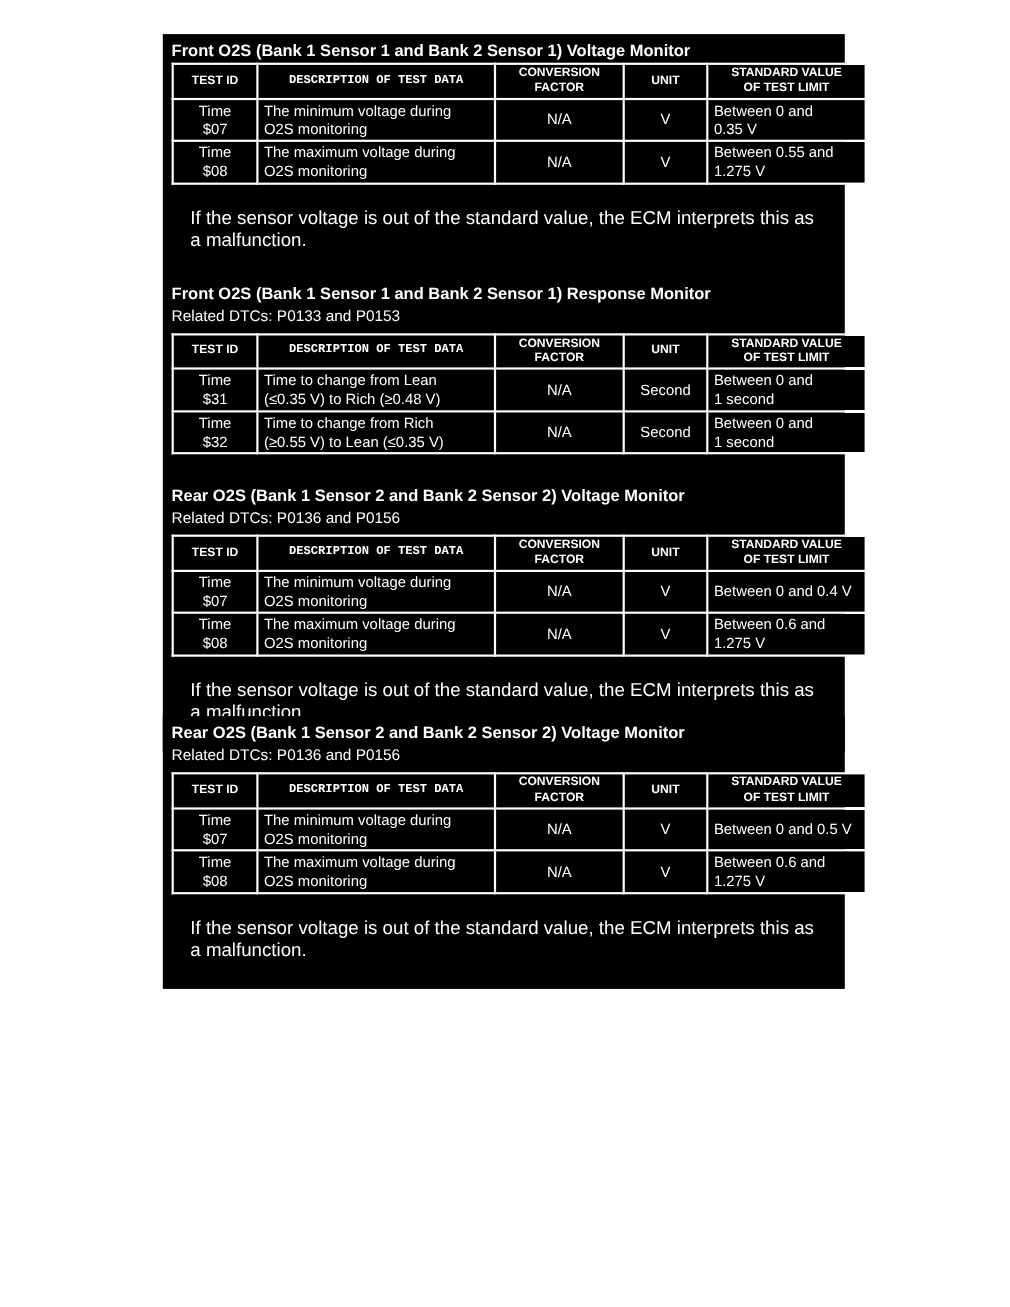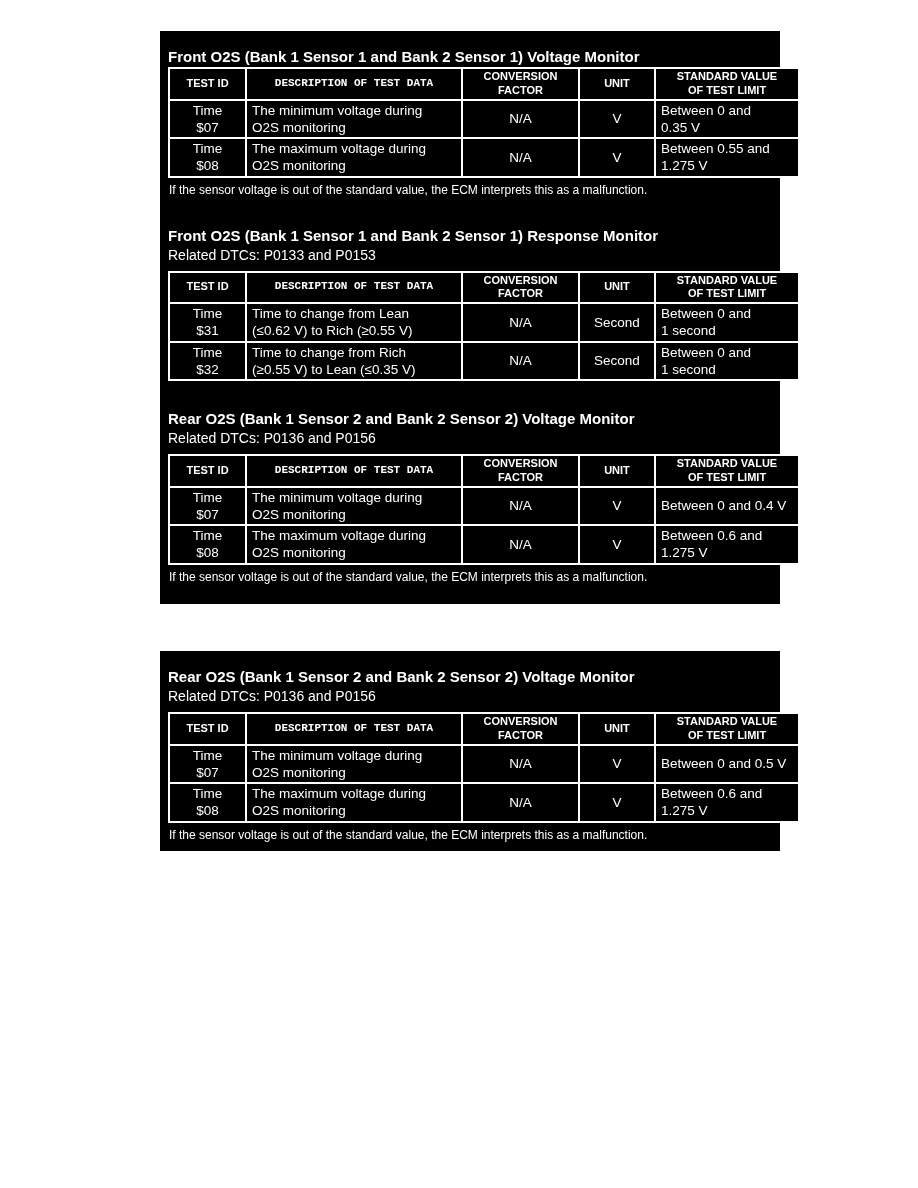--- a/index.html
+++ b/index.html
@@ -6,25 +6,25 @@
   html, body { margin: 0; padding: 0; }
   body {
     width: 918px;
     height: 1188px;
     background: #ffffff;
     font-family: "Liberation Sans", sans-serif;
     position: relative;
   }
   .panel {
     position: absolute;
-    left: 160px;
+    left: 148px;
     width: 620px;
     background: #000000;
     color: #ffffff;
-    padding: 14px 8px 8px 8px;
+    padding: 4px 8px 8px 8px;
   }
   .panel-1 { top: 31px; min-height: 573px; }
   .panel-2 { top: 651px; }
 
   .monitor-section + .monitor-section { margin-top: 26px; }
 
   .sec-title {
     font-size: 15px;
     font-weight: bold;
     margin: 0;
@@ -65,22 +65,22 @@
     vertical-align: middle;
   }
   .col-testid { width: 77px; }
   .col-desc   { width: 216px; font-family: Liberation Mono, monospace; }
   .col-conv   { width: 117px; }
   .col-unit   { width: 76px; }
   .col-std    { width: 144px; }
   td.center { text-align: center; }
   td.left   { text-align: left; }
   .sec-note {
-    font-size: 12px;
-    margin: 0;
+    font-size: 17px;
+    margin: 16px;
     padding: 5px 0 1px 1px;
   }
 </style>
 </head>
 <body>
 
 <main class="page">
 
   <div class="panel panel-1">
 
@@ -137,21 +137,21 @@
             <th class="col-unit">UNIT</th>
             <th class="col-std">STANDARD VALUE
 OF TEST LIMIT</th>
           </tr>
         </thead>
         <tbody>
           <tr>
             <td class="center">Time
 $31</td>
             <td class="left">Time to change from Lean
-(≤0.62 V) to Rich (≥0.55 V)</td>
+(≤0.35 V) to Rich (≥0.48 V)</td>
             <td class="center">N/A</td>
             <td class="center">Second</td>
             <td class="left">Between 0 and
 1 second</td>
           </tr>
           <tr>
             <td class="center">Time
 $32</td>
             <td class="left">Time to change from Rich
 (≥0.55 V) to Lean (≤0.35 V)</td>

